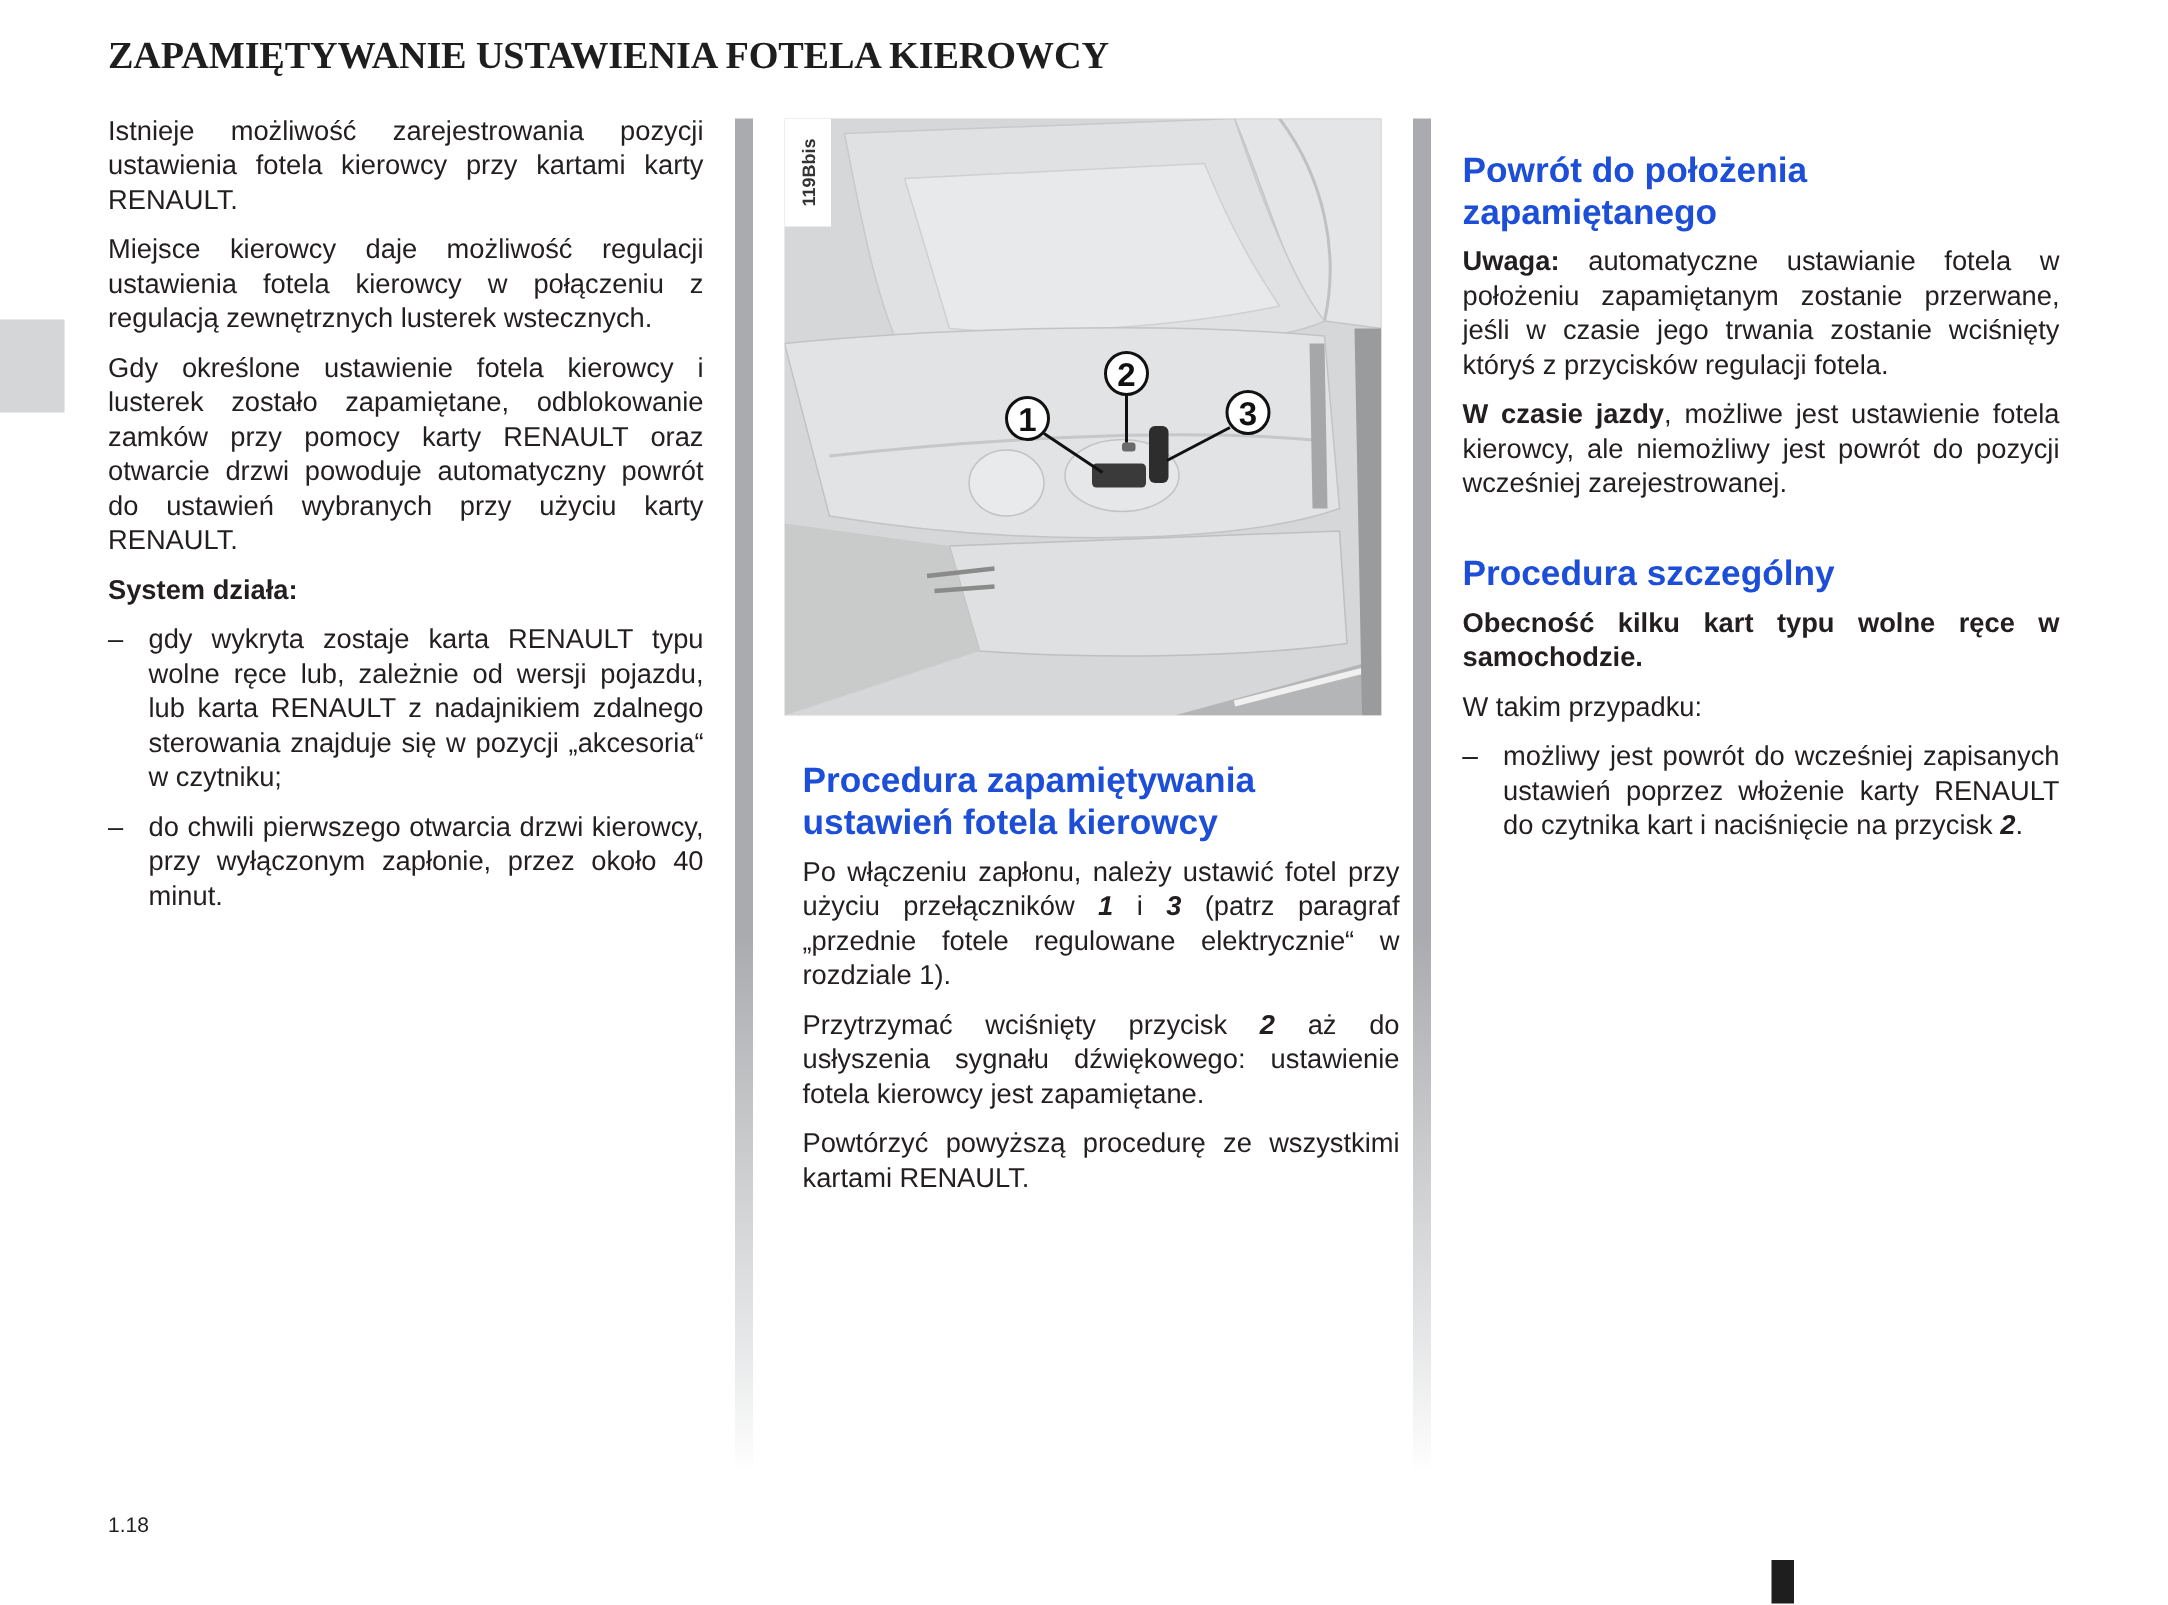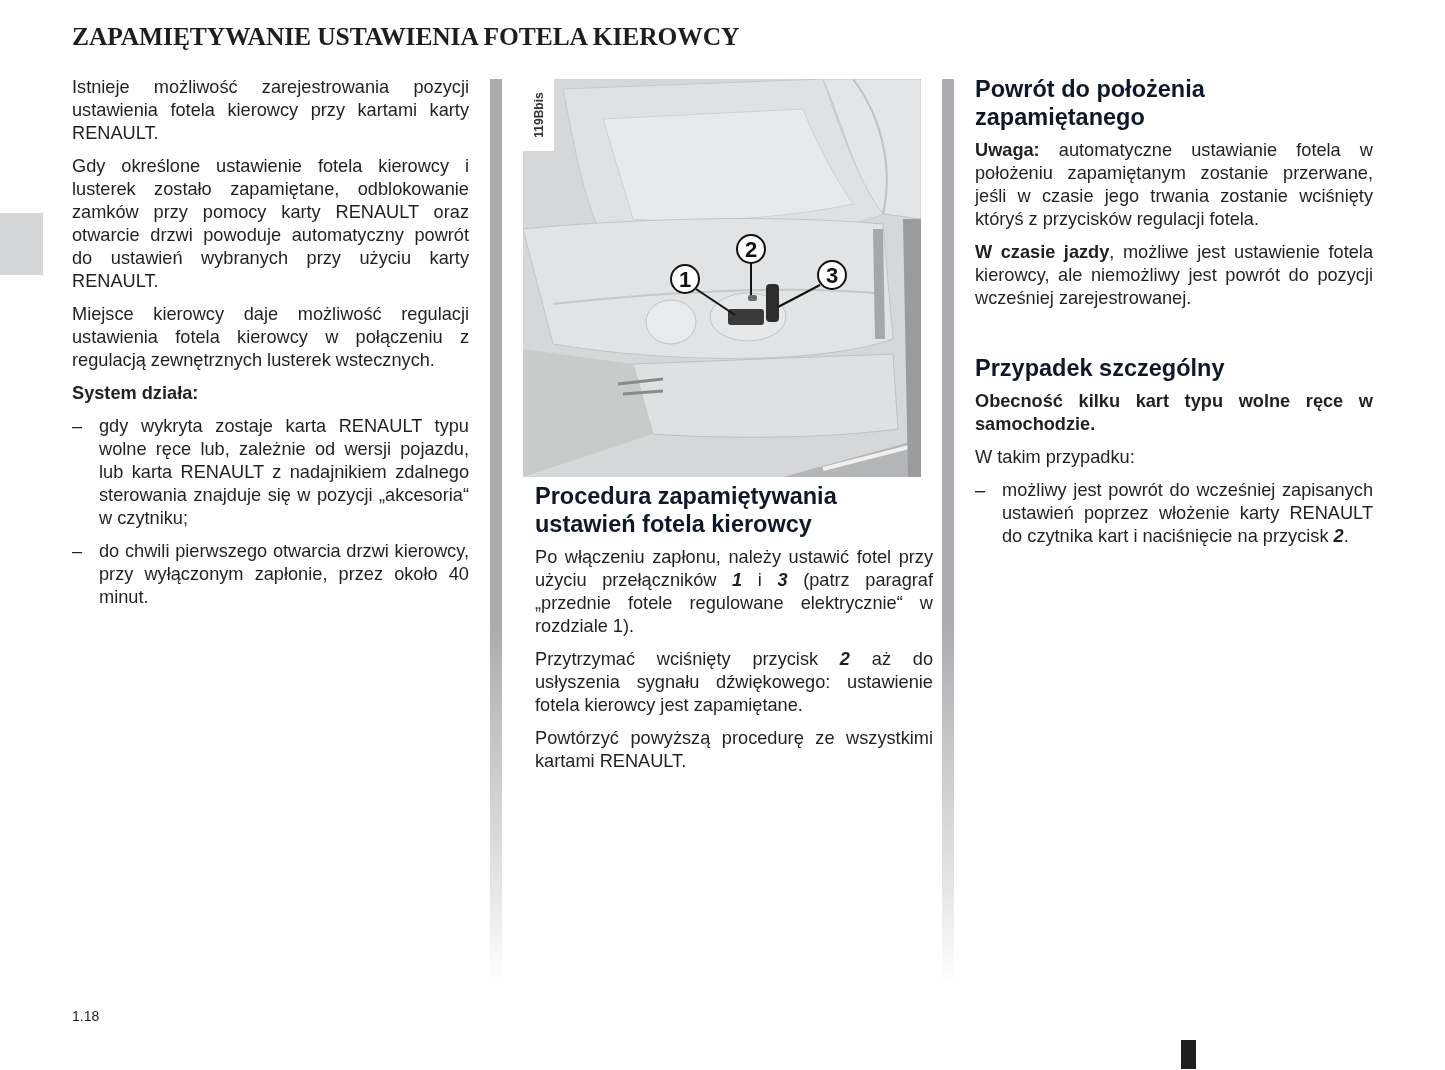--- a/index.html
+++ b/index.html
@@ -27,21 +27,21 @@
   .col-right{ left: 975px; top: 75px; width: 398px; }
 
   .bold { font-weight: bold; }
   .bi { font-weight: bold; font-style: italic; }
 
   .dash-list { list-style: none; }
   .dash-list li { position: relative; padding-left: 27px; margin-bottom: 10px; text-align: justify; }
   .dash-list li .dash { position: absolute; left: 0; top: 0; }
 
   h2.section {
-    font-size: 23.5px; line-height: 28px; font-weight: bold; color: #0f172a; margin-bottom: 8px;
+    font-size: 23.5px; line-height: 28px; font-weight: bold; color: #1d4ed8; margin-bottom: 8px; margin-top: 24px;
   }
 
   .divider {
     position: absolute; width: 12px; top: 79px; height: 905px;
     background: linear-gradient(to bottom, #a9abae 0%, #a9abae 60%, #e6e7e8 90%, #ffffff 100%);
   }
   .divider-1 { left: 490px; }
   .divider-2 { left: 942px; }
 
   .figure {
@@ -69,22 +69,22 @@
 
 <h1 class="page-title">ZAPAMIĘTYWANIE USTAWIENIA FOTELA KIEROWCY</h1>
 
 <div class="side-tab"></div>
 
 <div class="divider divider-1"></div>
 <div class="divider divider-2"></div>
 
 <section class="col col-left">
   <p class="last-line-left">Istnieje możliwość zarejestrowania pozycji ustawienia fotela kierowcy przy kartami karty RENAULT.</p>
+  <p class="last-line-left">Miejsce kierowcy daje możliwość regulacji ustawienia fotela kierowcy w połączeniu z regulacją zewnętrznych lusterek wstecznych.</p>
   <p class="last-line-left">Gdy określone ustawienie fotela kierowcy i lusterek zostało zapamiętane, odblokowanie zamków przy pomocy karty RENAULT oraz otwarcie drzwi powoduje automatyczny powrót do ustawień wybranych przy użyciu karty RENAULT.</p>
-  <p class="last-line-left">Miejsce kierowcy daje możliwość regulacji ustawienia fotela kierowcy w połączeniu z regulacją zewnętrznych lusterek wstecznych.</p>
   <p class="bold">System działa:</p>
   <ul class="dash-list">
     <li>
       <span class="dash">–</span>
       <span>gdy wykryta zostaje karta RENAULT typu wolne ręce lub, zależnie od wersji pojazdu, lub karta RENAULT z nadajnikiem zdalnego sterowania znajduje się w pozycji „akcesoria“ w czytniku;</span>
     </li>
     <li>
       <span class="dash">–</span>
       <span>do chwili pierwszego otwarcia drzwi kierowcy, przy wyłączonym zapłonie, przez około 40 minut.</span>
     </li>
@@ -158,25 +158,25 @@
     <span>Przytrzymać wciśnięty przycisk </span><span class="bi">2</span><span> aż do usłyszenia sygnału dźwiękowego: ustawienie fotela kierowcy jest zapamiętane.</span>
   </p>
   <p class="last-line-left">Powtórzyć powyższą procedurę ze wszystkimi kartami RENAULT.</p>
 </section>
 
 <section class="col col-right">
   <h2 class="section">Powrót do położenia zapamiętanego</h2>
   <p class="last-line-left">
     <span class="bold">Uwaga:</span><span> automatyczne ustawianie fotela w położeniu zapamiętanym zostanie przerwane, jeśli w czasie jego trwania zostanie wciśnięty któryś z przycisków regulacji fotela.</span>
   </p>
-  <p class="last-line-left" style="margin-bottom:44px;">
+  <p class="last-line-left" style="margin-bottom:34px;">
     <span class="bold">W czasie jazdy</span><span>, możliwe jest ustawienie fotela kierowcy, ale niemożliwy jest powrót do pozycji wcześniej zarejestrowanej.</span>
   </p>
 
-  <h2 class="section">Przypadek szczególny</h2>
+  <h2 class="section">Procedura szczególny</h2>
   <p class="bold last-line-left">Obecność kilku kart typu wolne ręce w samochodzie.</p>
   <p>W takim przypadku:</p>
   <ul class="dash-list">
     <li>
       <span class="dash">–</span>
     </li>
     <li>
       <span class="dash">–</span>
       <span>możliwy jest powrót do wcześniej zapisanych ustawień poprzez włożenie karty RENAULT do czytnika kart i naciśnięcie na przycisk </span><span class="bi">2</span><span>.</span>
     </li>

